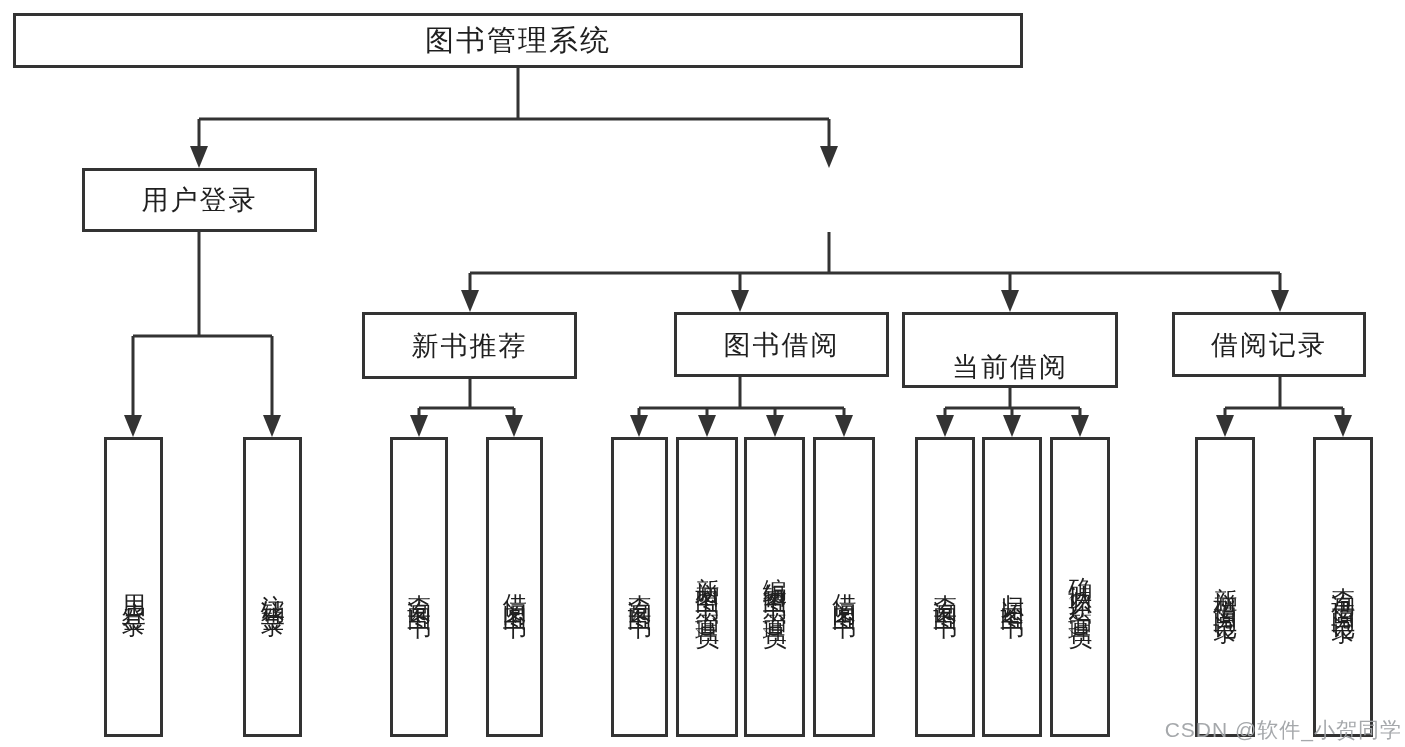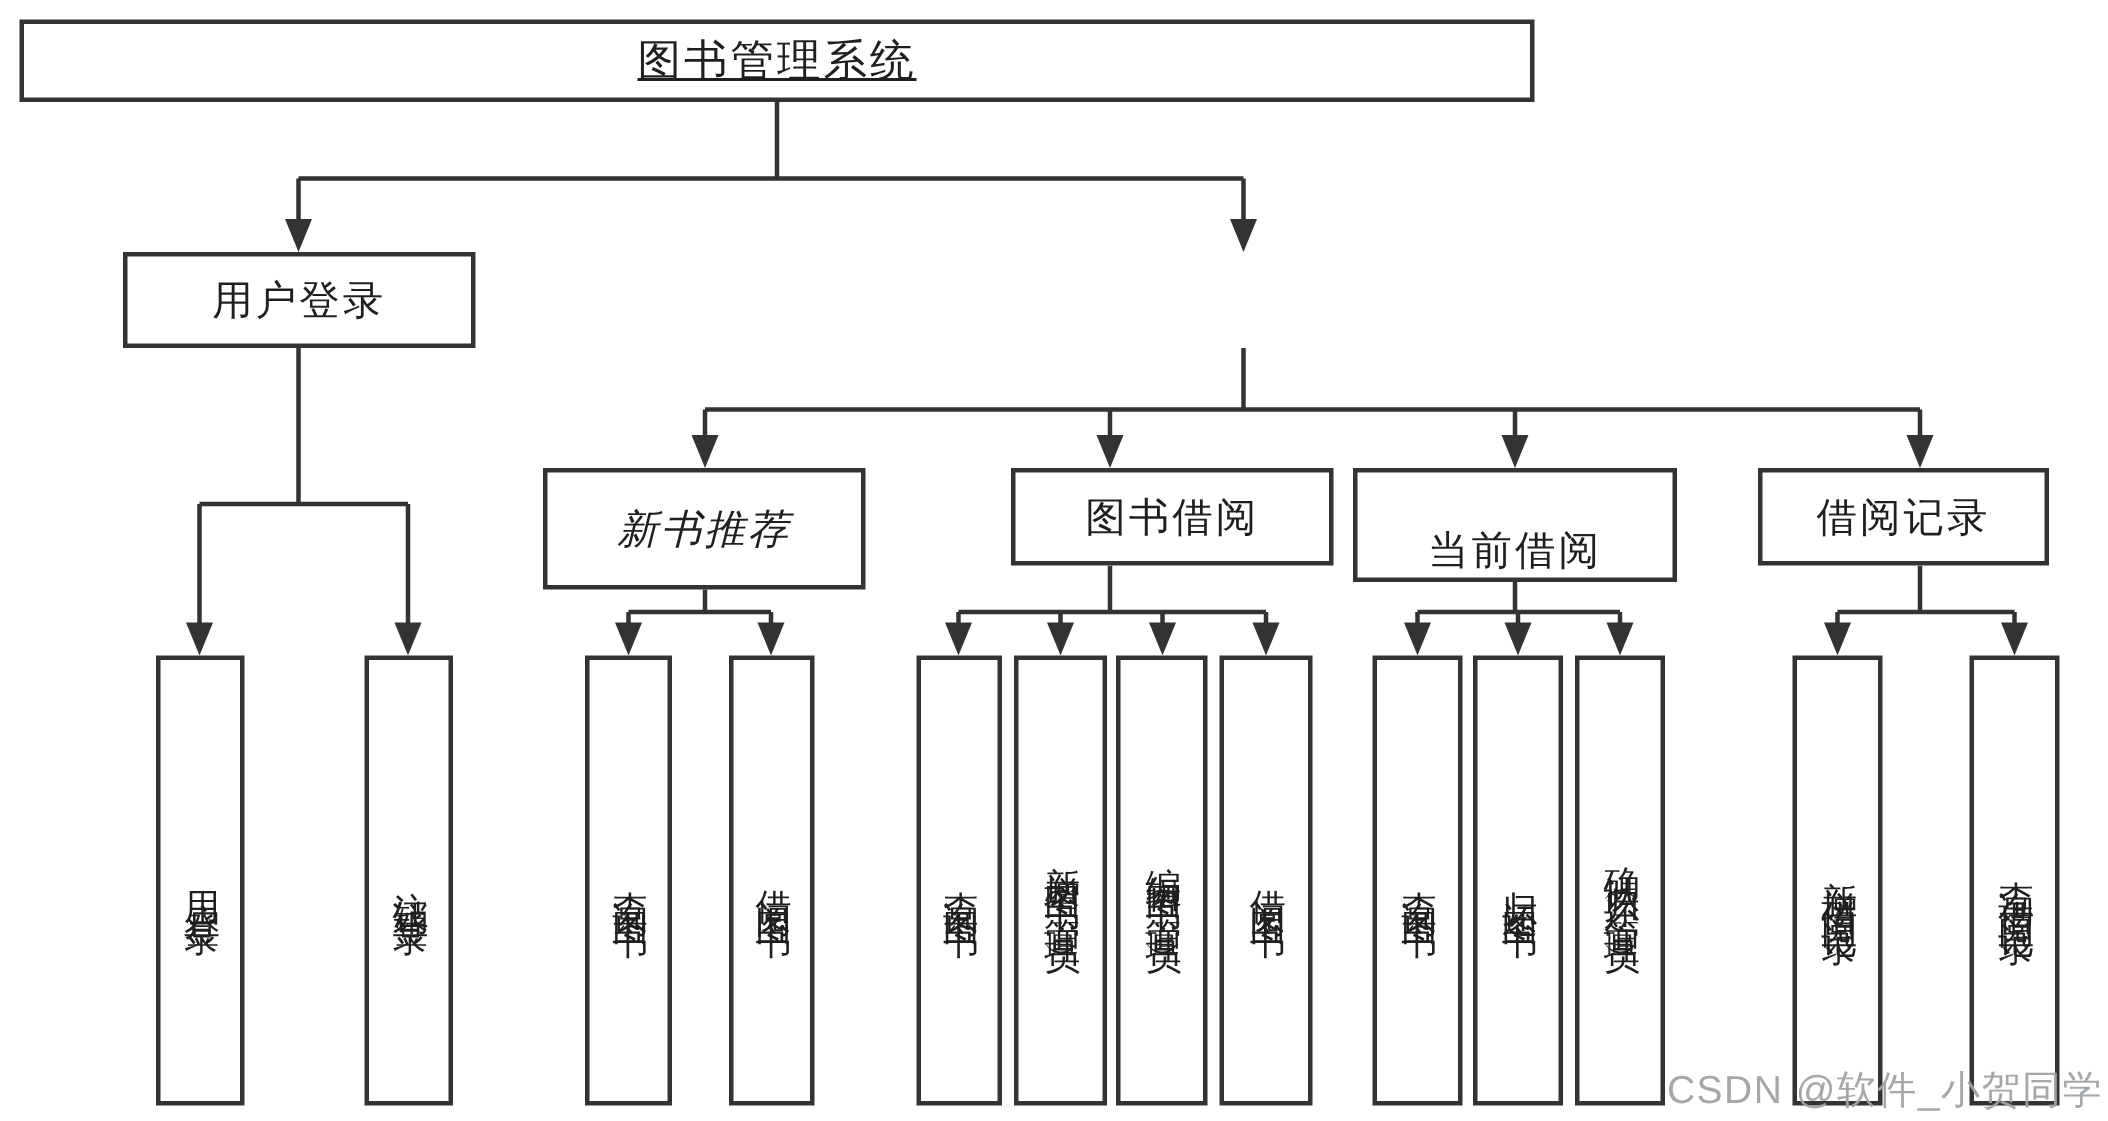--- a/index.html
+++ b/index.html
@@ -39,21 +39,21 @@
   }
   .connectors {
     position: absolute;
     left: 0; top: 0;
     pointer-events: none;
   }
   .watermark {
     position: absolute;
     right: 3px;
     bottom: 3px;
-    font-size: 26px;
+    font-size: 21px;
     color: rgba(160,163,166,0.95);
     letter-spacing: 1px;
     z-index: 5;
     white-space: nowrap;
   }
 </style>
 </head>
 <body>
 
 <div class="canvas">
@@ -91,29 +91,29 @@
         <polygon points="766,415 784,415 775,437"></polygon>
         <polygon points="835,415 853,415 844,437"></polygon>
         <polygon points="936,415 954,415 945,437"></polygon>
         <polygon points="1003,415 1021,415 1012,437"></polygon>
         <polygon points="1071,415 1089,415 1080,437"></polygon>
         <polygon points="1216,415 1234,415 1225,437"></polygon>
         <polygon points="1334,415 1352,415 1343,437"></polygon>
       </g>
   </svg>
 
-  <div class="node title-node" style="left:13px; top:13px; width:1010px; height:55px;text-decoration:underline;">
+  <div class="node title-node" style="left:13px; top:13px; width:1010px; height:55px;">
     <span>图书管理系统</span>
   </div>
 
   <div class="node branch-node" style="left:82px; top:168px; width:235px; height:64px;">
     <span>用户登录</span>
   </div>
 
-  <div class="node branch-node" style="left:362px; top:312px; width:215px; height:81px;font-style:italic;">
+  <div class="node branch-node" style="left:362px; top:312px; width:215px; height:67px;">
     <span>新书推荐</span>
   </div>
   <div class="node branch-node" style="left:632px; top:312px; width:215px; height:65px;margin-left:42px;">
     <span>图书借阅</span>
   </div>
   <div class="node branch-node" style="left:902px; top:312px; width:216px; height:76px;align-items:flex-end;">
     <span>当前借阅</span>
   </div>
   <div class="node branch-node" style="left:1172px; top:312px; width:194px; height:65px;">
     <span>借阅记录</span>

